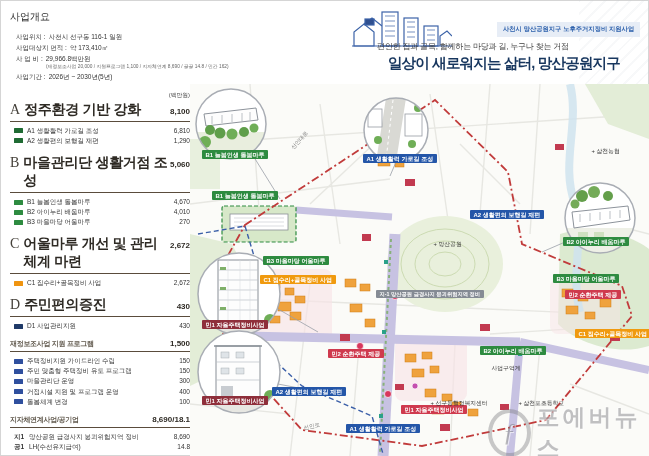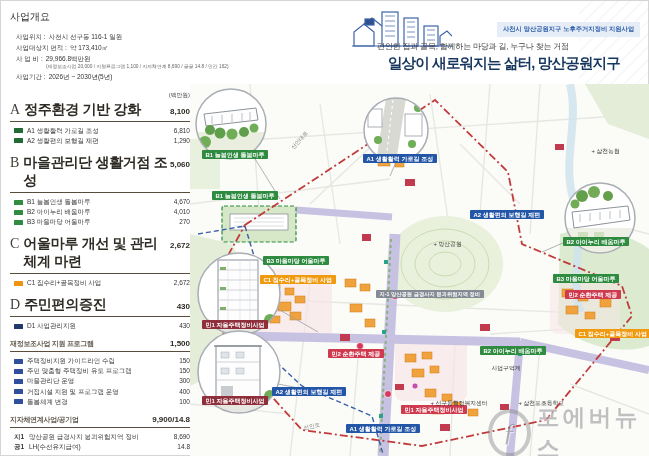--- a/index.html
+++ b/index.html
@@ -175,21 +175,21 @@
       <div class="row">
           <span class="chip chip-p"></span>
           <span>돌봄체계 변경</span>
           <span class="val">100</span>
         </div>
     </div>
 
     <div class="sec">
       <div class="sec-h">
           <span class="sec-t sm">지자체연계사업/공기업</span>
-          <span class="sec-v">9,900/14.8</span>
+          <span class="sec-v">8,690/18.1</span>
         </div>
       <div class="row">
           <span class="code">지1</span>
           <span>망산공원 급경사지 붕괴위험지역 정비</span>
           <span class="val">8,690</span>
         </div>
       <div class="row">
           <span class="code">공1</span>
           <span>LH(수선유지급여)</span>
           <span class="val">14.8</span>

